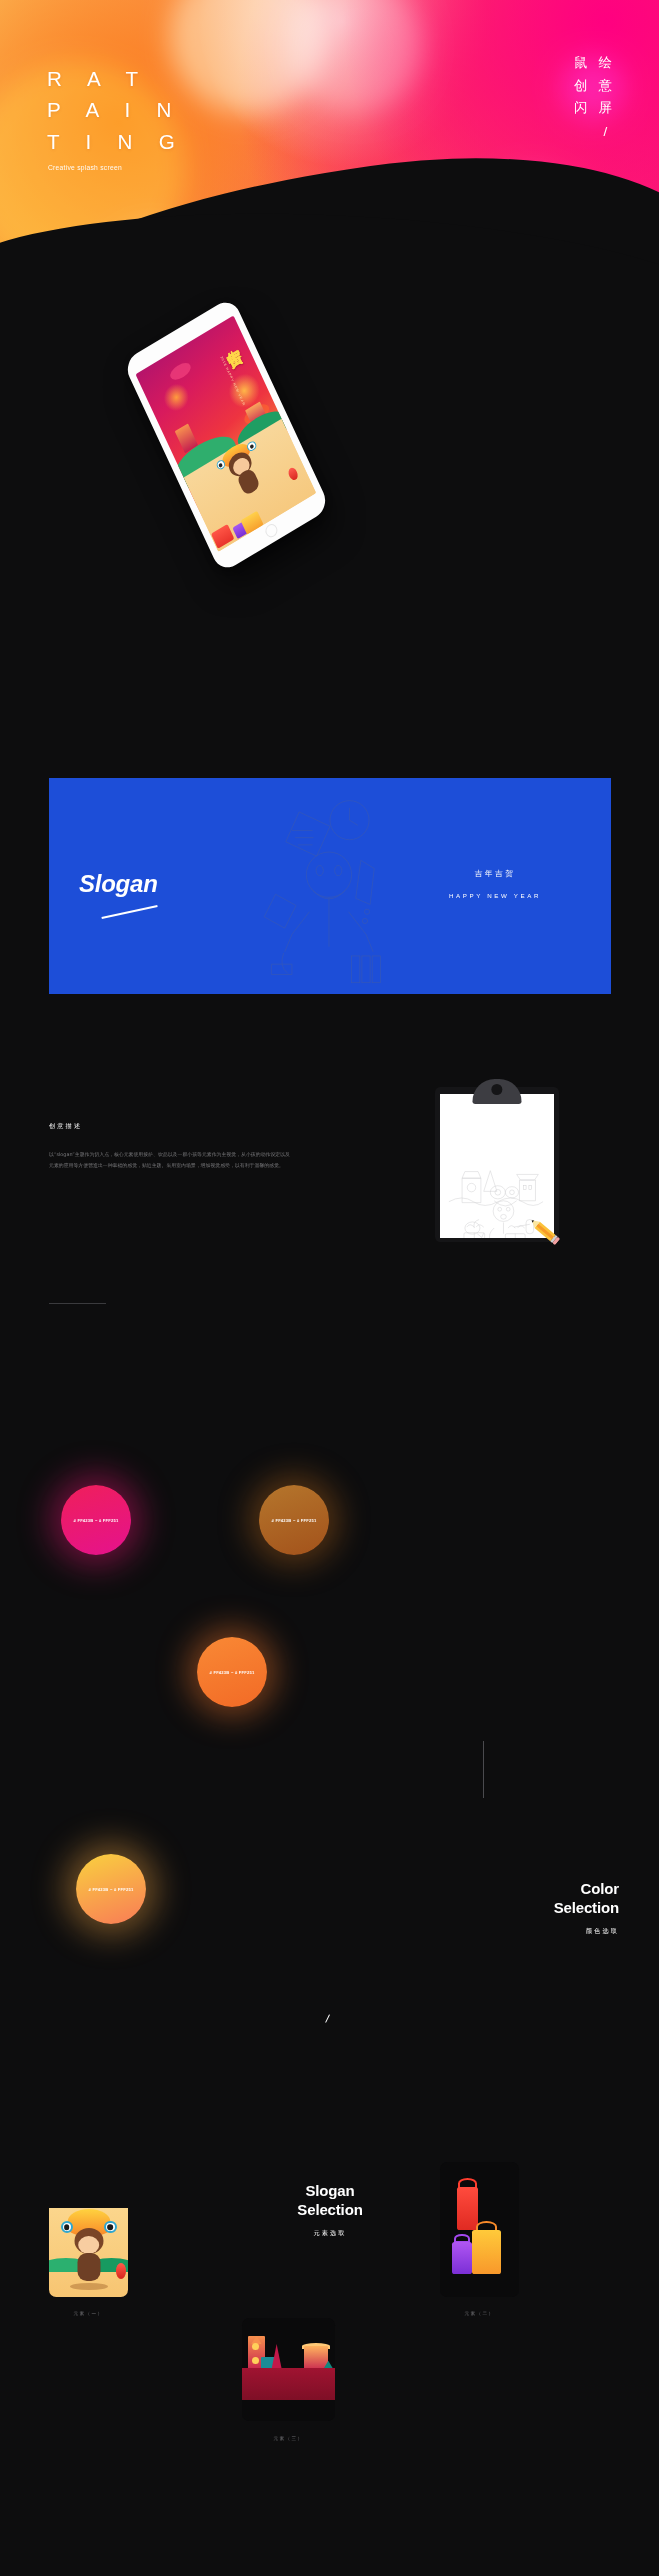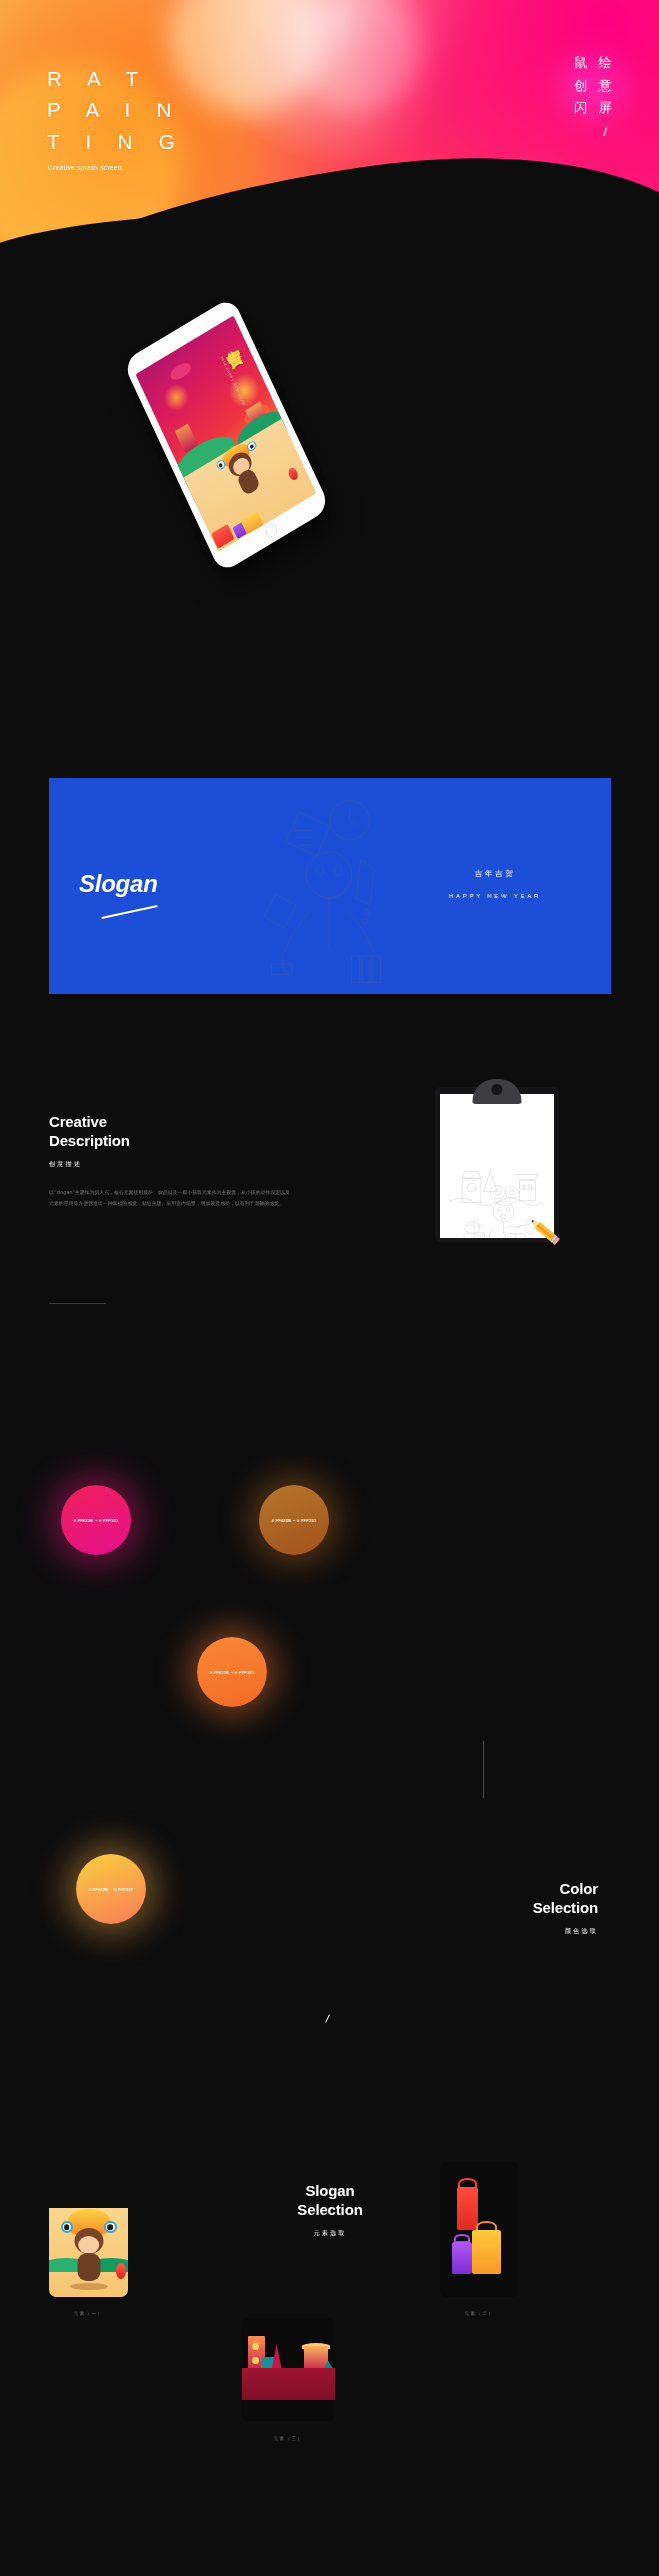--- a/index.html
+++ b/index.html
@@ -155,21 +155,21 @@
   .sw2 { left:259px; top:1485px; width:70px; height:70px;
     background:linear-gradient(160deg,#b5762c 0%, #a3521b 100%);
     box-shadow:0 0 31px 10.3px rgba(197,110,30,.38); }
   .sw3 { left:197px; top:1637px; width:70px; height:70px;
     background:linear-gradient(160deg,#f98935 0%, #f26a26 100%);
     box-shadow:0 0 31px 10.3px rgba(249,122,45,.42); }
   .sw4 { left:76px; top:1854px; width:70px; height:70px;
     background:linear-gradient(160deg,#f9d13f 0%, #f97b56 100%);
     box-shadow:0 0 33px 11.3px rgba(249,170,70,.42); }
   .color-divider { position:absolute; left:483px; top:1741px; width:0.5px; height:57px; background:#4a4a4e; }
-  .color-head { position:absolute; right:61px; top:1880px; width:170px; text-align:right; }
+  .color-head { position:absolute; right:40px; top:1880px; width:170px; text-align:right; }
   .color-head .h1-cn { text-align:right; }
 
   
   .slashes { position:absolute; display:flex; flex-direction:column; align-items:center; gap:3.6px; }
   .slashes i { display:block; width:1px; height:9.3px; background:#fff; transform:rotate(26deg);
                border-radius:1px; }
 
   
   .el-card { position:absolute; border-radius:7.2px; overflow:hidden; }
   .elc1 { left:49px; top:2162px; width:79px; height:135px;
@@ -338,24 +338,20 @@
         <rect x="292" y="336" width="16" height="52"></rect>
       </svg>
     </div>
     <div class="slogan-word">Slogan</div>
     <div class="slogan-rule"></div>
     <div class="slogan-cn">吉年吉贺</div>
     <div class="slogan-en">HAPPY NEW YEAR</div>
   </section>
 
   <section class="desc">
-    <div class="h1-en">
-      <div>Creative</div>
-      <div>Description</div>
-    </div>
     <div class="h1-cn">创意描述</div>
     <p class="desc-body">以“slogan”主题作为切入点，核心元素使用披萨、饮品以及一群小孩等元素作为主视觉，从小孩的动作设定以及元素的应用等方便营造出一种幸福的感觉，贴近主题。采用室内场景，增加视觉感受，以有利于温馨的感觉。</p>
   </section>
   <div class="desc-rule"></div>
 
   <div class="clipboard">
     <div class="cb-board"></div>
     <div class="cb-paper">
       <svg viewBox="0 0 200 190" fill="none" stroke="#d2d2d4" stroke-width="1.1">
         <path d="M28 62h40v52H28zM34 48h28l6 14H28z"></path>

